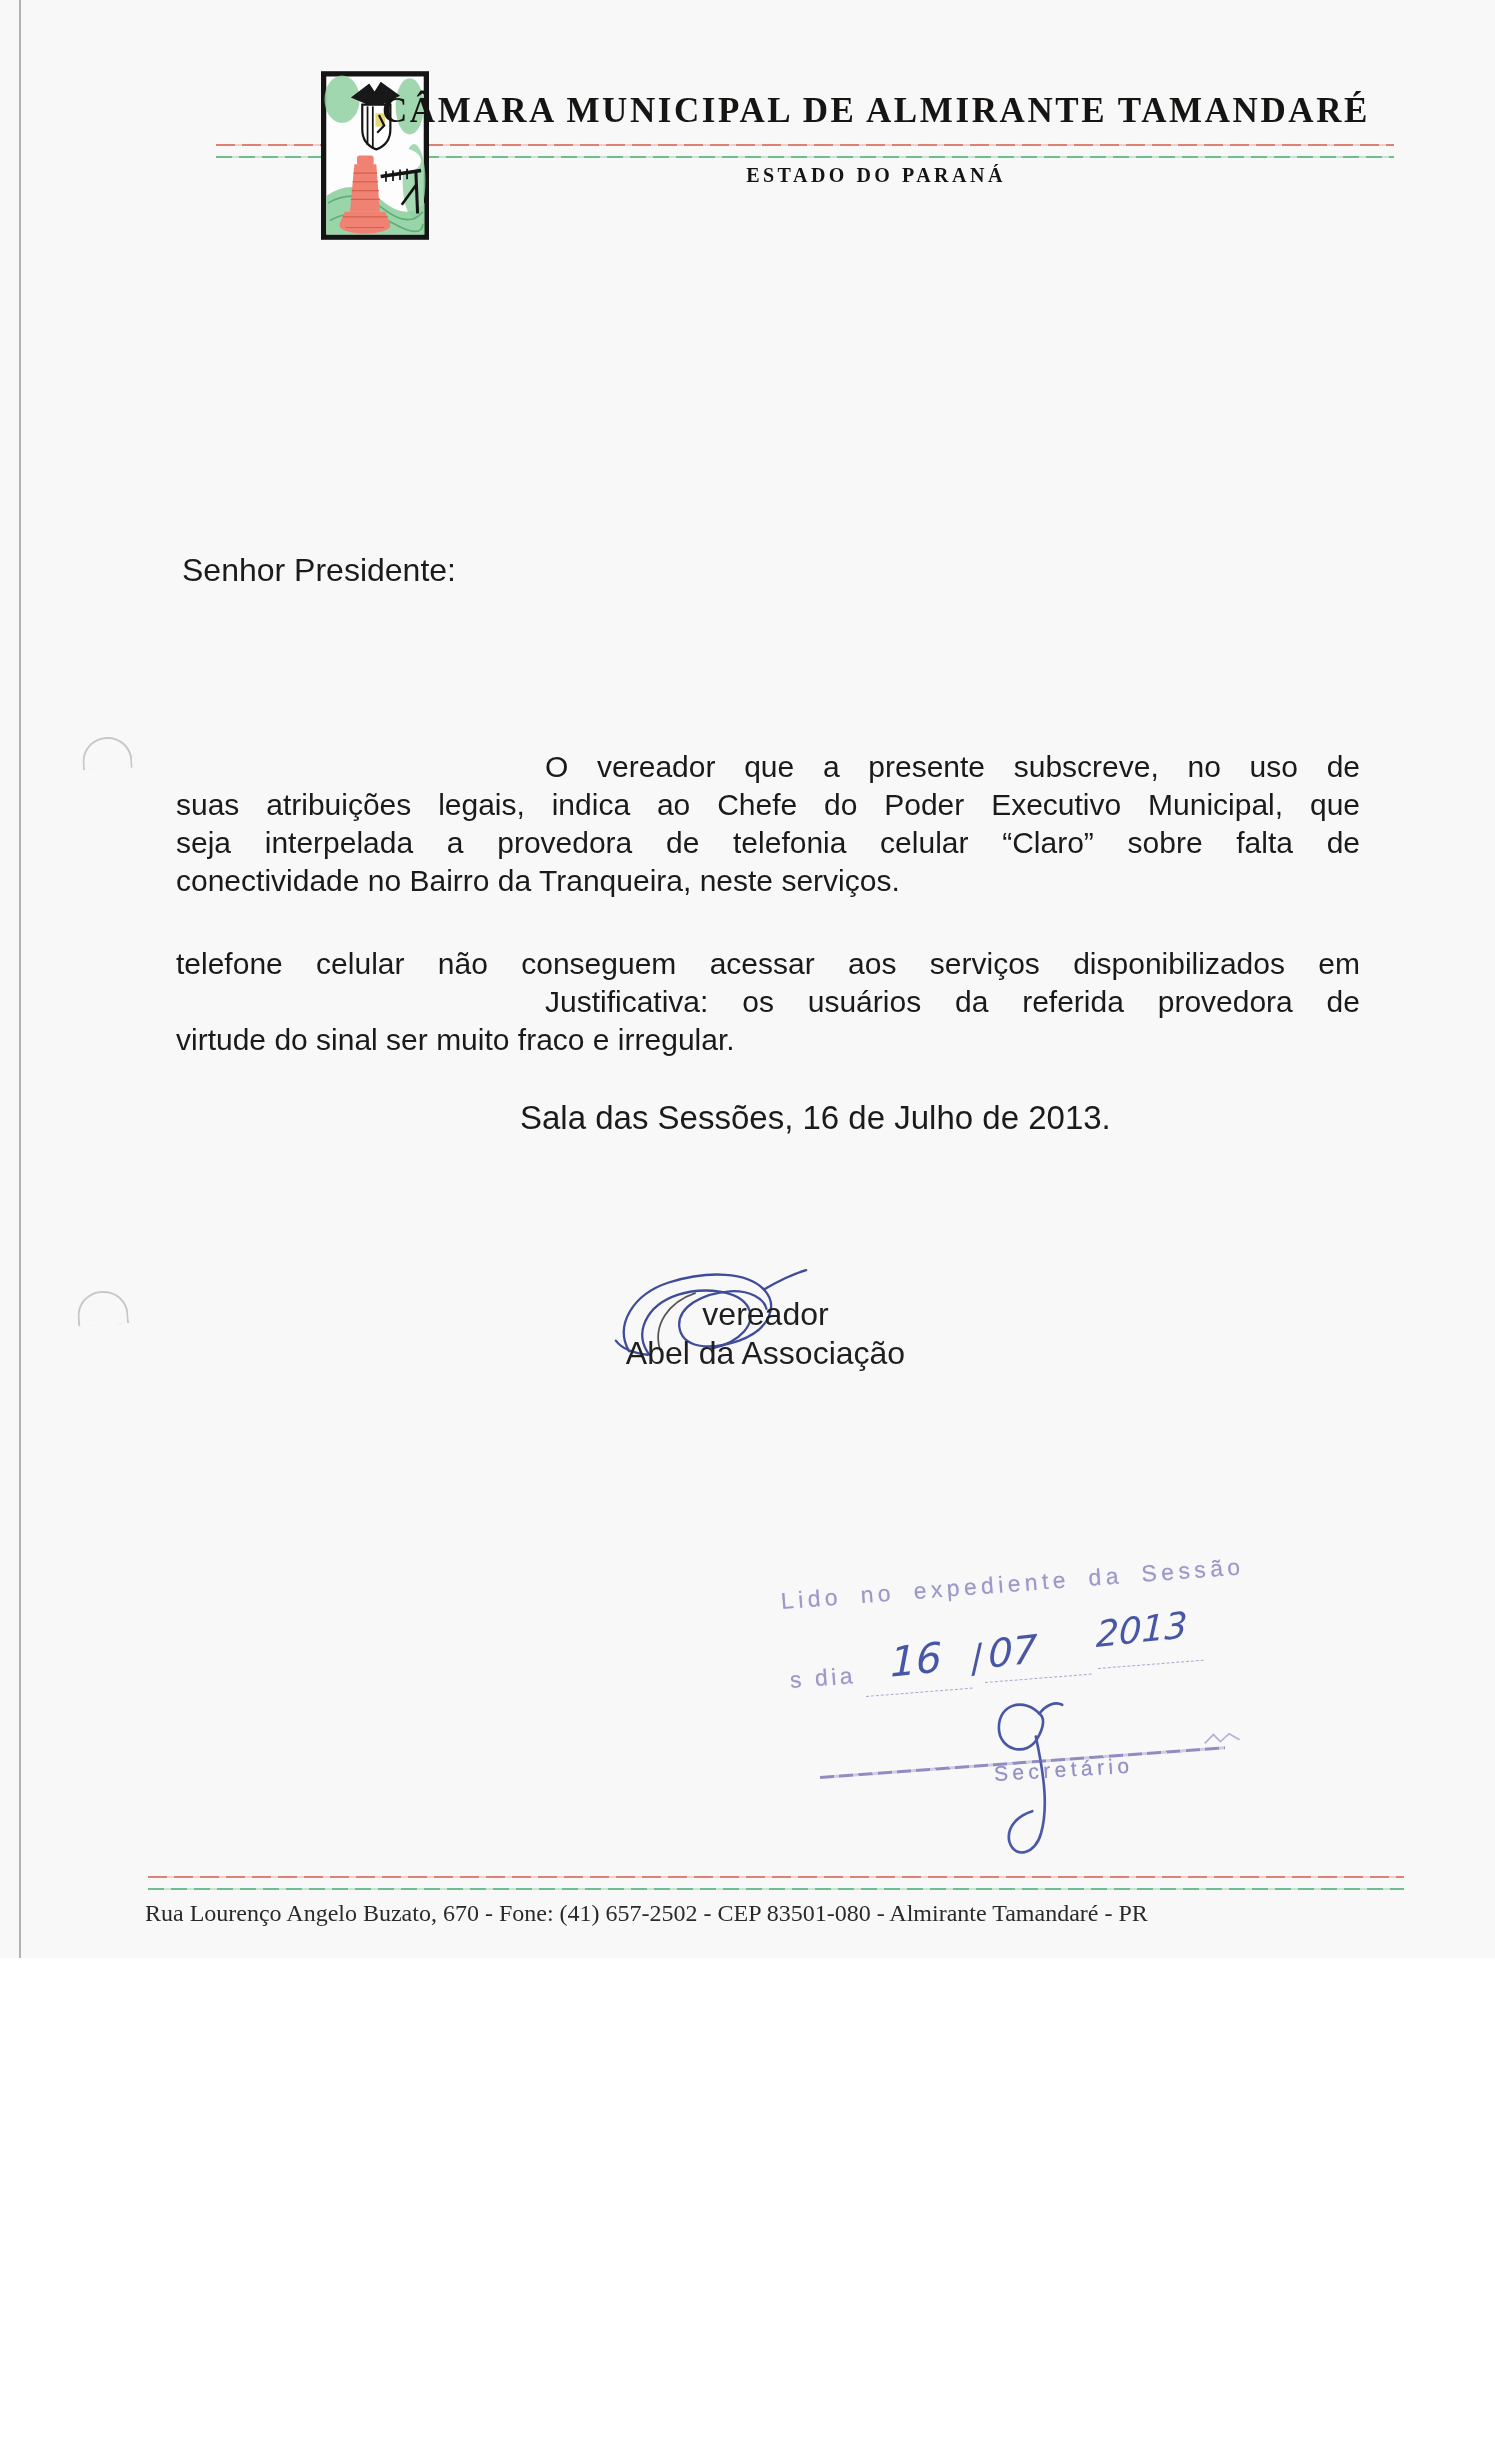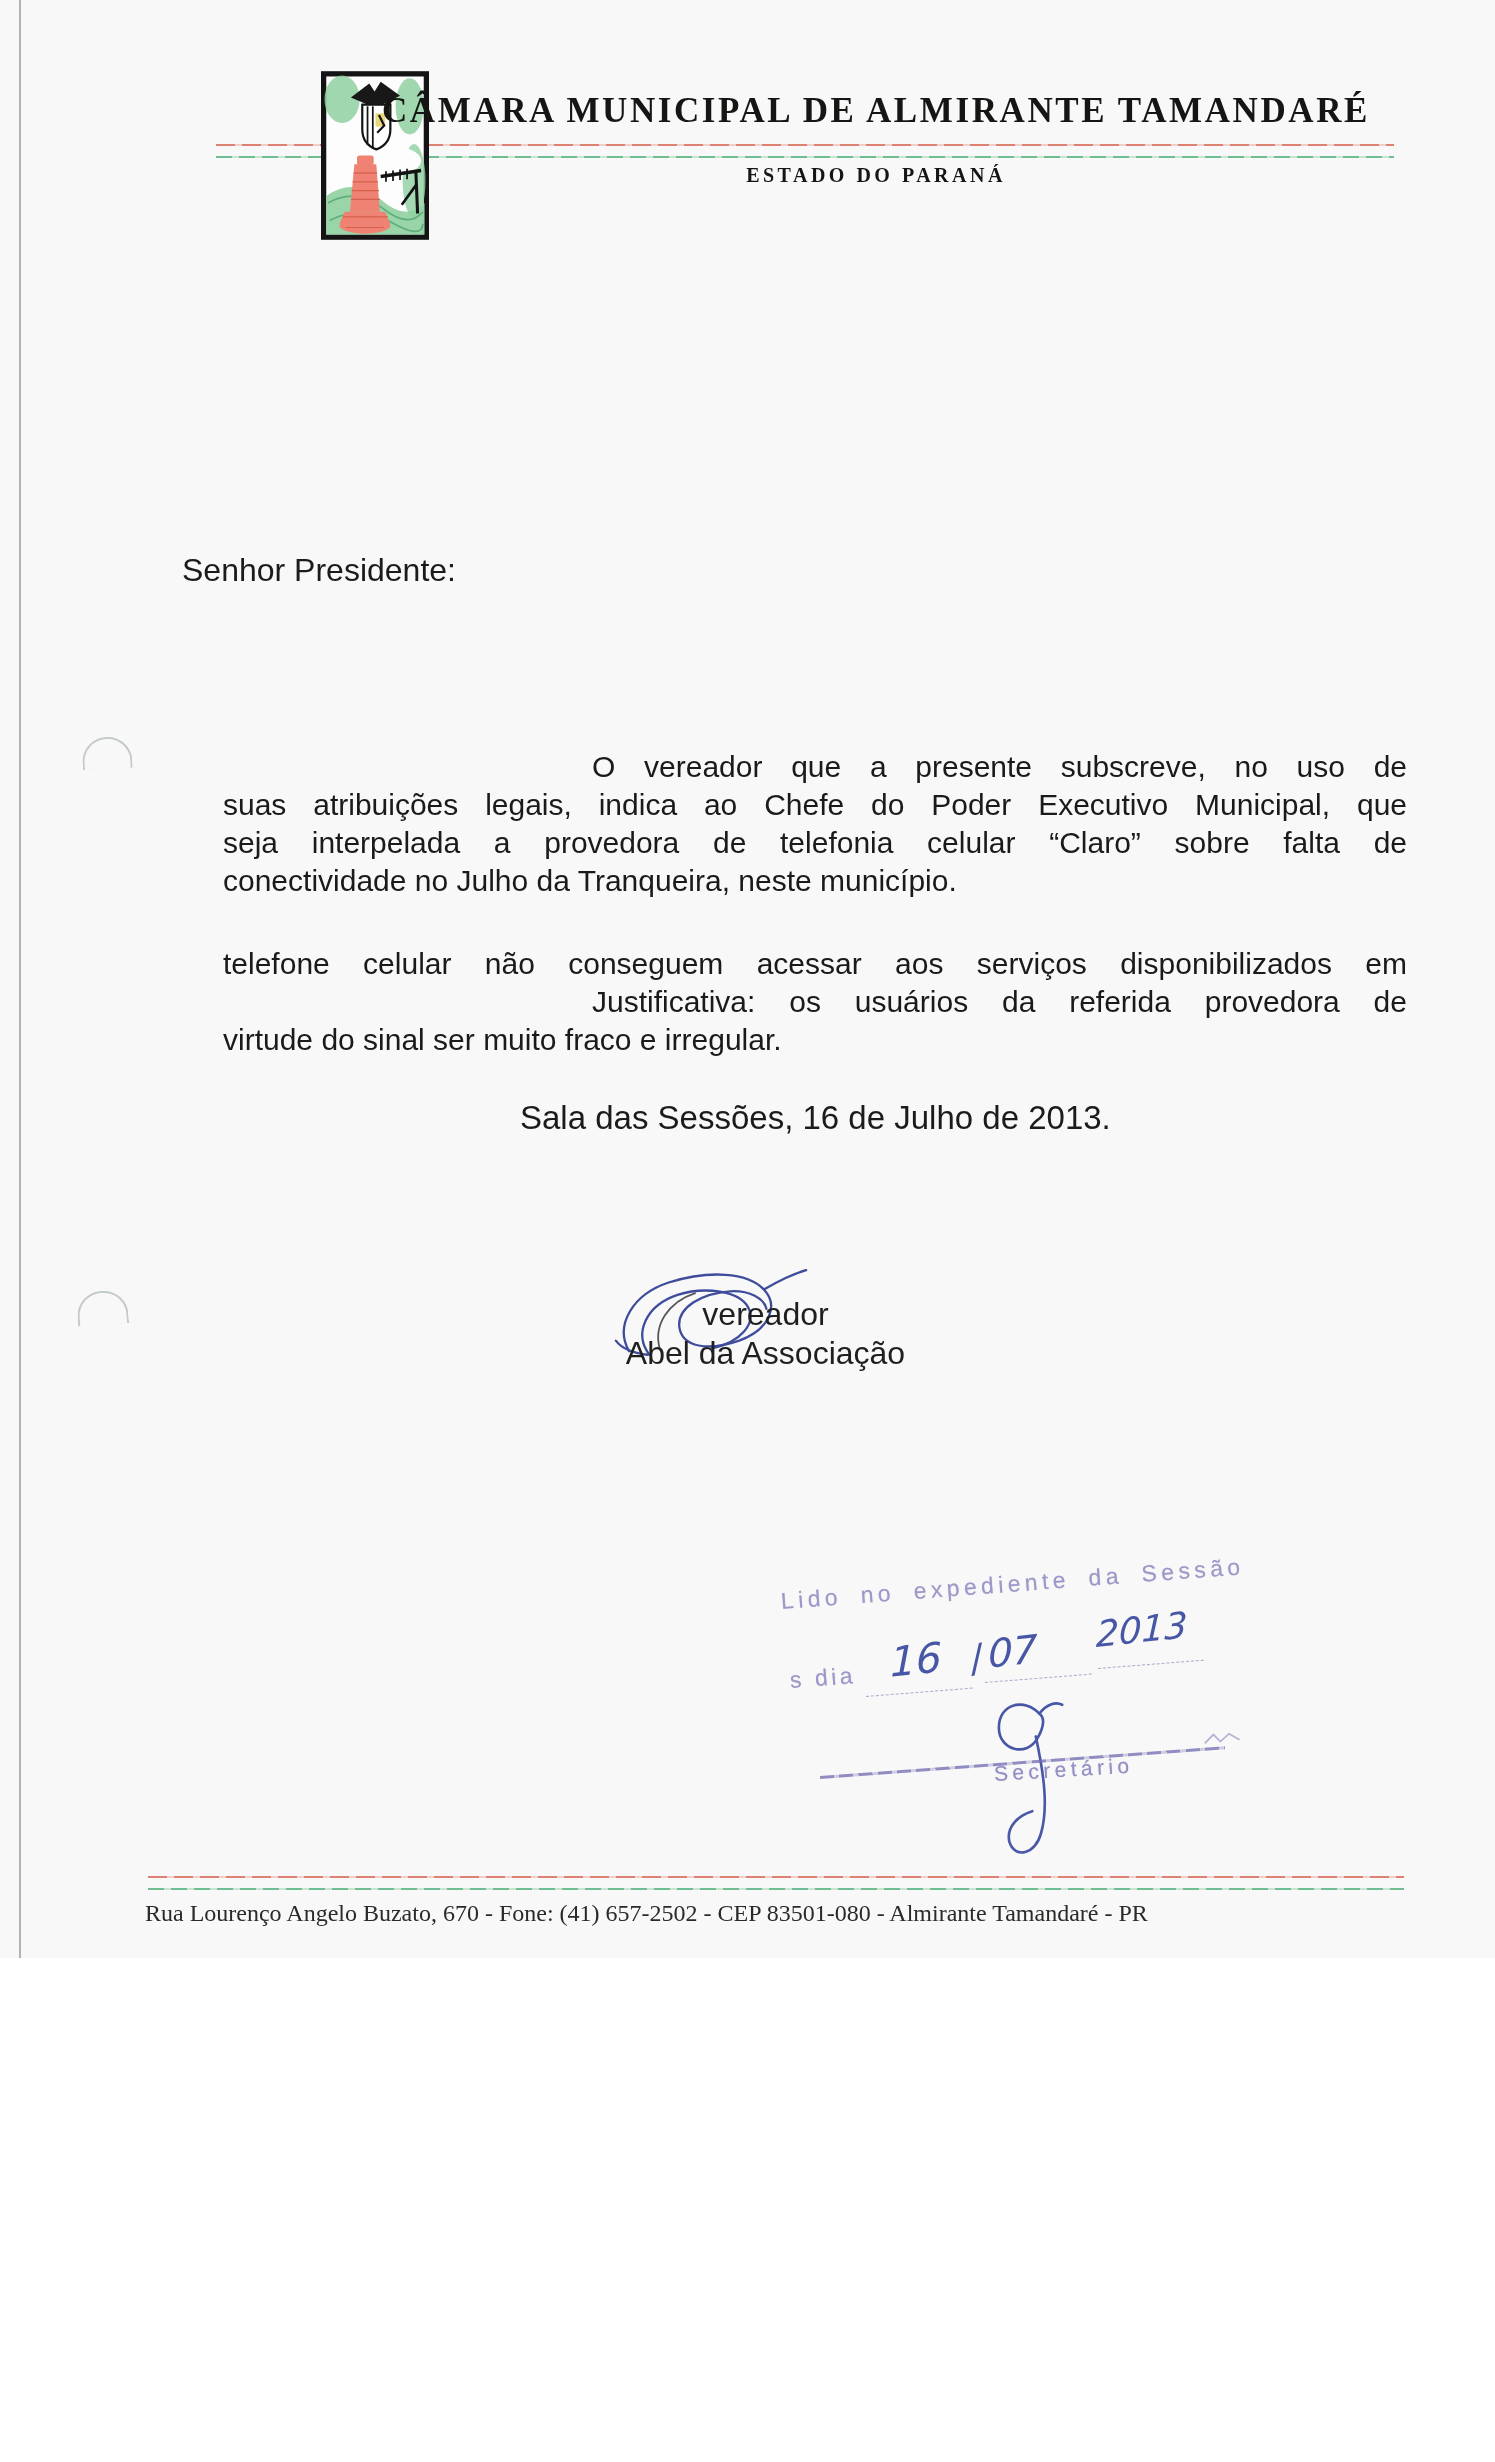--- a/index.html
+++ b/index.html
@@ -29,21 +29,21 @@
             font-family:"Liberation Serif",serif;font-weight:700;font-size:35px;
             letter-spacing:2.6px;color:#161513;}
   .state{left:322px;top:164px;width:1108px;text-align:center;
          font-family:"Liberation Serif",serif;font-weight:700;font-size:20px;
          letter-spacing:3.5px;color:#161513;}
   .logo{position:absolute;left:321px;top:71px;width:108px;height:169px;}
 
   
   .doc-title{left:180px;top:352px;font-size:31px;letter-spacing:0.9px;color:#171717;}
   .salutation{left:182px;top:552px;font-size:32px;}
-  .par{position:absolute;left:176px;width:1184px;font-size:30px;line-height:38px;color:#1a1a1a;margin-left:47px;}
+  .par{position:absolute;left:176px;width:1184px;font-size:30px;line-height:38px;color:#1a1a1a;}
   .par1{top:748px;} .par2{top:945px;}
   .jl{text-align:justify;text-align-last:justify;}
   .jl-last{text-align:justify;text-align-last:left;}
   .first-indent{padding-left:369px;box-sizing:border-box;}
   .dateline{left:494px;top:1099px;font-size:33px;margin-left:26px;}
 
   
   .signer-name{left:563px;top:1335px;width:405px;text-align:center;font-size:32px;color:#1f1f1f;}
   .signer-role{left:563px;top:1296px;width:405px;text-align:center;font-size:32px;color:#1f1f1f;}
   .sig1{position:absolute;left:607px;top:1263px;width:208px;height:113px;}
@@ -136,21 +136,21 @@
   <div class="t org-name">CÂMARA MUNICIPAL DE ALMIRANTE TAMANDARÉ</div>
   <div class="t state">ESTADO DO PARANÁ</div>
 
 
   <div class="t salutation">Senhor Presidente:</div>
 
   <div class="par par1">
     <div class="jl first-indent">O vereador que a presente subscreve, no uso de</div>
     <div class="jl">suas atribuições legais, indica ao Chefe do Poder Executivo Municipal, que</div>
     <div class="jl">seja interpelada a provedora de telefonia celular “Claro” sobre falta de</div>
-    <div class="jl-last">conectividade no Julho da Tranqueira, neste município.</div>
+    <div class="jl-last">conectividade no Bairro da Tranqueira, neste serviços.</div>
   </div>
 
   <div class="par par2">
     <div class="jl">telefone celular não conseguem acessar aos serviços disponibilizados em</div>
     <div class="jl first-indent">Justificativa: os usuários da referida provedora de</div>
     <div class="jl-last">virtude do sinal ser muito fraco e irregular.</div>
   </div>
 
   <div class="t dateline">Sala das Sessões, 16 de Julho de 2013.</div>
 

